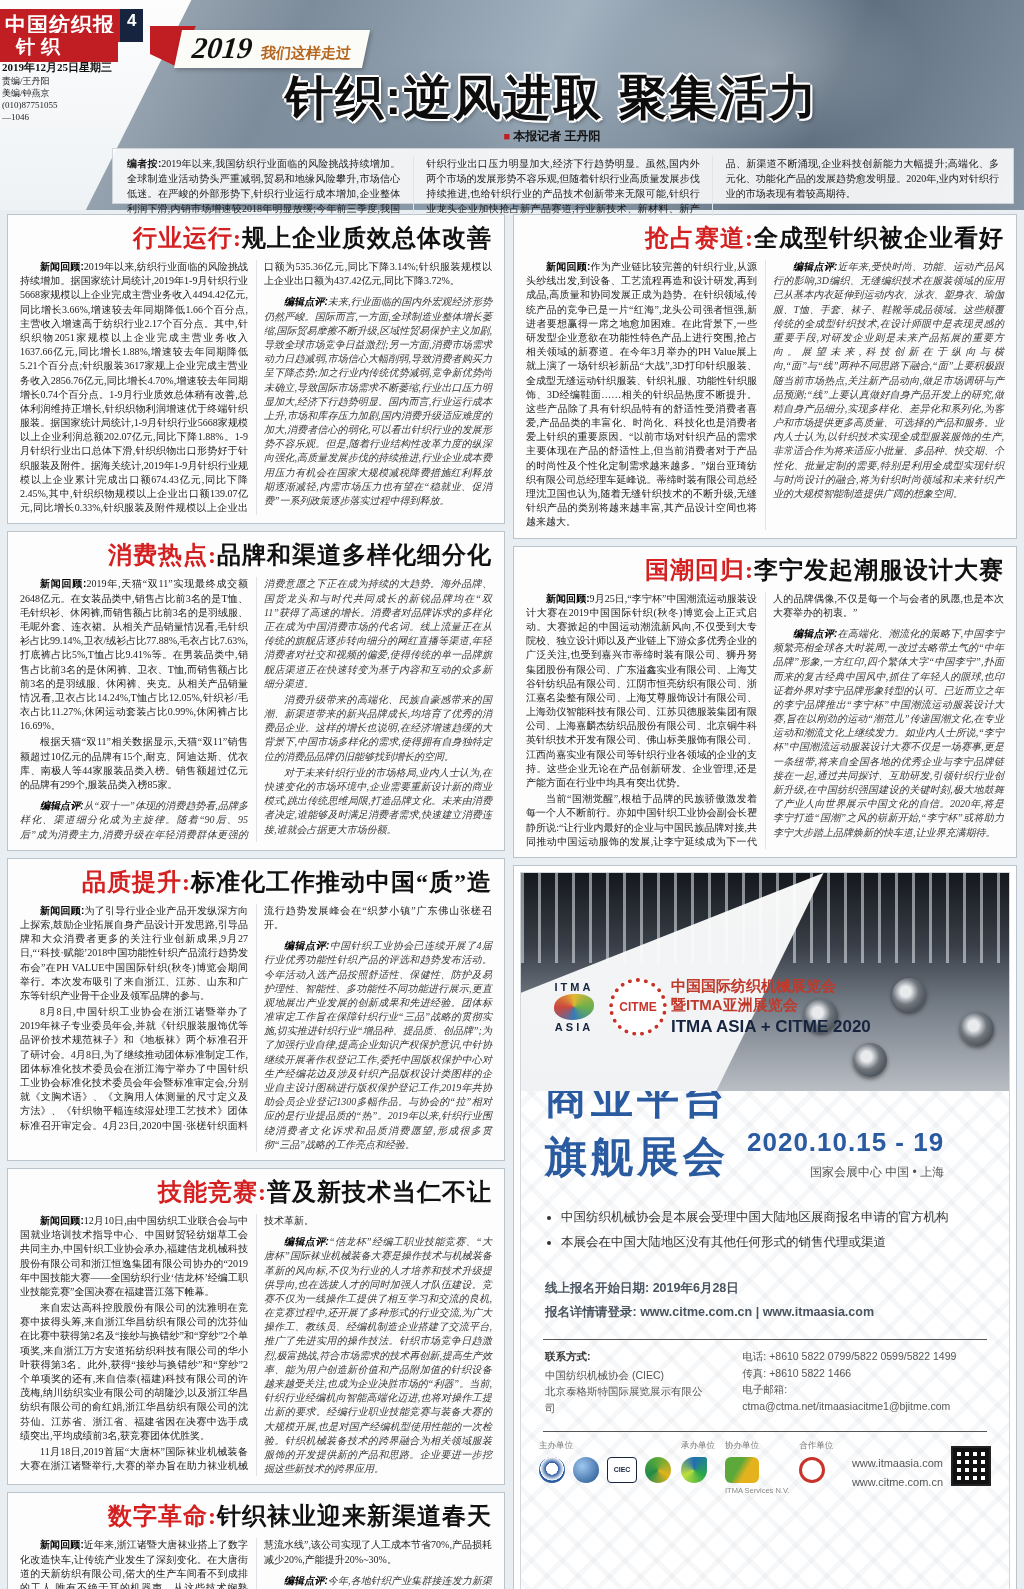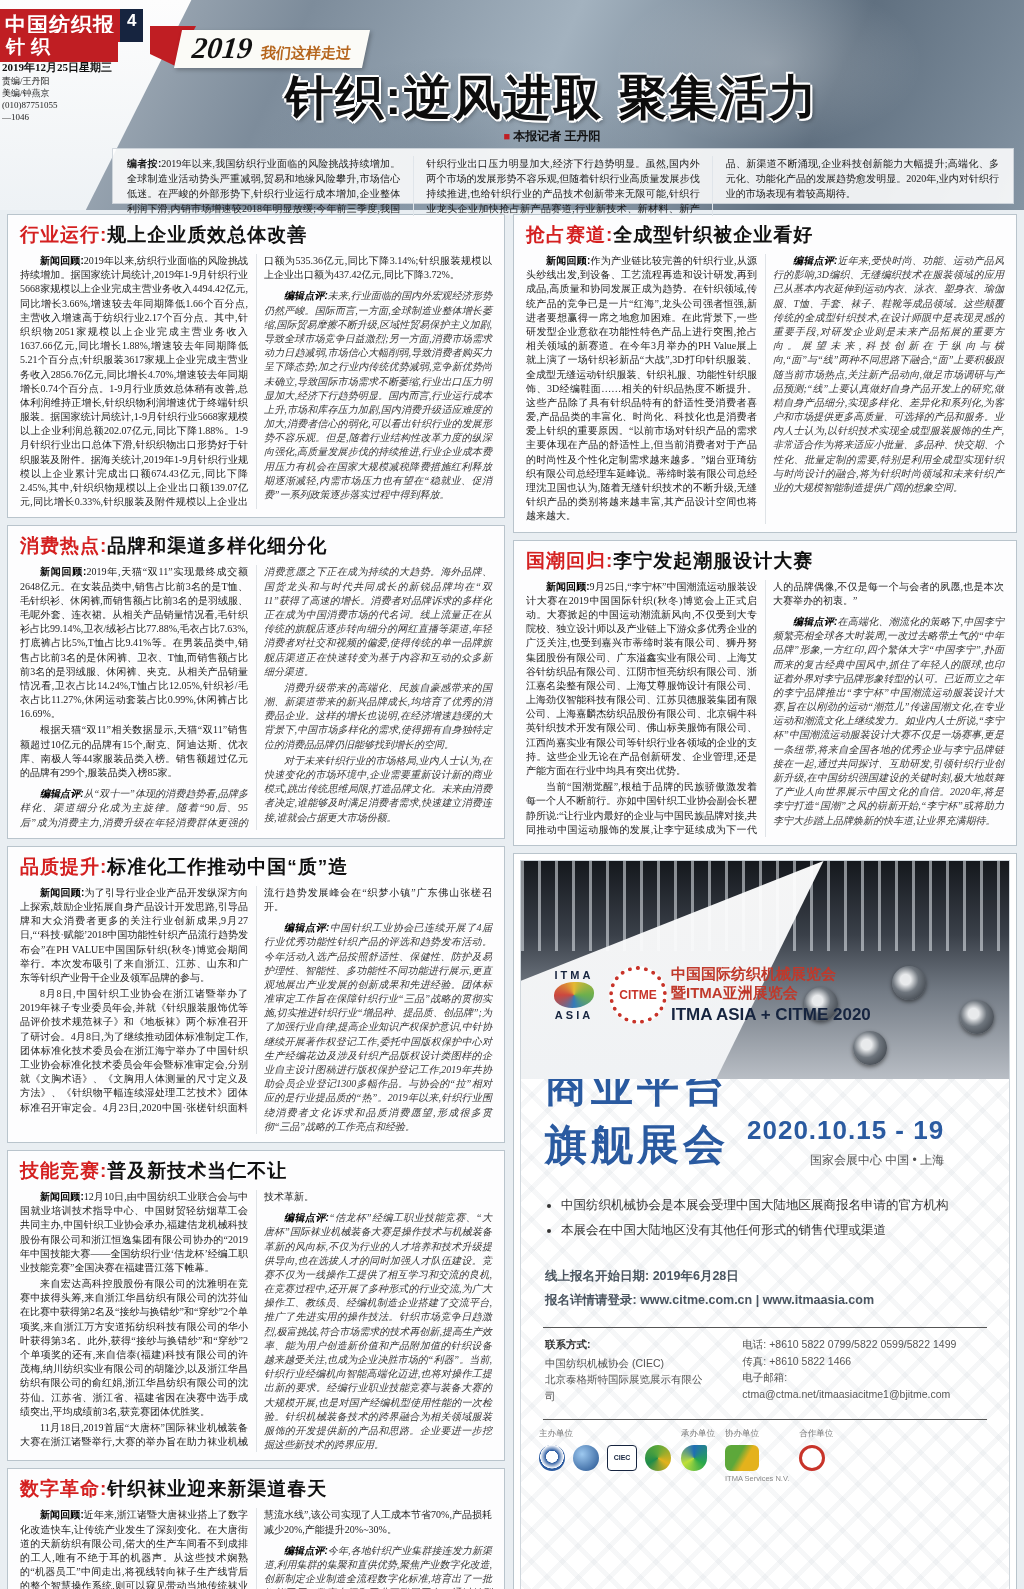--- a/index.html
+++ b/index.html
@@ -16,21 +16,21 @@
   }
   .mast-wrap { position:absolute; left:0; top:0; width:330px; height:210px; }
   .mast-white { position:absolute; left:0; top:0; width:330px; height:210px;
     background:linear-gradient(180deg,#fdfdfd,#eef2f5); clip-path:polygon(0 0,58% 0,26% 100%,0 100%); }
   .band1 { position:absolute; left:0; top:9px; display:flex; align-items:stretch; }
   .band1 .red { background:#c01e23; color:#fff; font-family:"Liberation Sans",sans-serif; font-weight:bold;
     font-size:21px; letter-spacing:1px; padding:2px 5px 3px; }
   .band1 .pg { background:#16243f; color:#fff; font-family:"Liberation Sans",sans-serif; font-weight:bold;
     font-size:17px; padding:2px 7px 3px; }
   .band2 { position:absolute; left:0; top:33px; background:#c01e23; color:#fff; width:118px;
-    font-family:"Liberation Sans",sans-serif; font-weight:bold; font-size:19px; letter-spacing:6px; padding:1px 6px 2px; }
+    font-family:"Liberation Sans",sans-serif; font-weight:bold; font-size:19px; letter-spacing:6px; padding:1px 16px 2px; }
   .mast-date { position:absolute; left:2px; top:60px; font-weight:bold; font-size:11px; color:#111; }
   .mast-small { position:absolute; left:2px; top:75px; font-size:9px; color:#222; line-height:1.35; }
 
   .red-slash { position:absolute; left:150px; top:26px; width:46px; height:40px; background:#c01e23;
     clip-path:polygon(0 0,100% 0,55% 100%,0 70%); }
   .badge2019 { position:absolute; left:178px; top:30px; background:#fbfbf7; transform:skewX(-12deg);
     padding:1px 14px 3px; box-shadow:2px 2px 4px rgba(0,0,0,.25); display:flex; align-items:baseline; gap:10px; }
   .badge2019 .y { transform:skewX(6deg); font-style:italic; font-weight:bold; font-size:30px; color:#111; }
   .badge2019 .s { transform:skewX(6deg); font-family:"Liberation Sans",sans-serif; font-weight:bold; font-size:15px; color:#b5651d; }
 
@@ -44,22 +44,22 @@
   .ednote { position:absolute; left:112px; right:10px; top:148px; bottom:6px;
     background:rgba(255,255,255,.88); border:1px solid rgba(180,190,200,.6);
     padding:7px 14px; column-count:3; column-gap:26px; column-rule:1px solid #e0e5ea;
     font-size:10px; line-height:1.5; text-align:justify; color:#1a1a1a; }
   .ednote b { font-family:"Liberation Sans",sans-serif; }
 
   
   .content { display:flex; gap:8px; padding:4px 7px 0; }
   .col-l { width:498px; } .col-r { width:504px; display:flex; flex-direction:column; }
   .article { background:#fdfdfe; border:1px solid #b9c4cc; margin-bottom:7px; padding:5px 12px 8px; }
-  .art-title { text-align:left; font-family:Liberation Sans, sans-serif; font-weight:bold;
-    font-size:19px; letter-spacing:1px; color:#111; margin:2px 0 6px; }
+  .art-title { text-align:right; font-family:Liberation Serif, serif; font-weight:bold;
+    font-size:24px; letter-spacing:1px; color:#111; margin:2px 0 6px; }
   .art-title .t-red { color:#d42020; }
   .art-body { column-count:2; column-gap:16px; column-rule:1px solid #dfe3e7;
     font-size:10px; line-height:1.42; text-align:justify; color:#1c1c1c; }
   .art-body p { text-indent:2em; margin-bottom:2px; }
   .art-body .lbl { font-family:"Liberation Sans",sans-serif; font-weight:bold; color:#000; }
   .art-body p.review { font-style:italic; color:#383838; }
   .gap-review { margin-top:7px !important; }
 
   
   .ad { background:#fff; border:1px solid #b9c4cc; flex:1; display:flex; flex-direction:column; overflow:hidden; position:relative; }
@@ -302,19 +302,26 @@
                   <div class="sp-circle c6"></div>
                 </div>
               <div class="sp-caption">ITMA Services N.V.</div>
             </div>
             <div class="sp-group">
               <div class="sp-label">合作单位</div>
               <div class="sp-logos">
                   <div class="sp-circle c7"></div>
                 </div>
             </div>
+            <div class="sp-right">
+              <div class="sp-sites">
+                <div>www.itmaasia.com</div>
+                <div>www.citme.com.cn</div>
+              </div>
+              <div class="qr"></div>
+            </div>
           </div>
         </div>
       </section>
 
     </div>
   </div>
 </div>
 
 </body></html>

